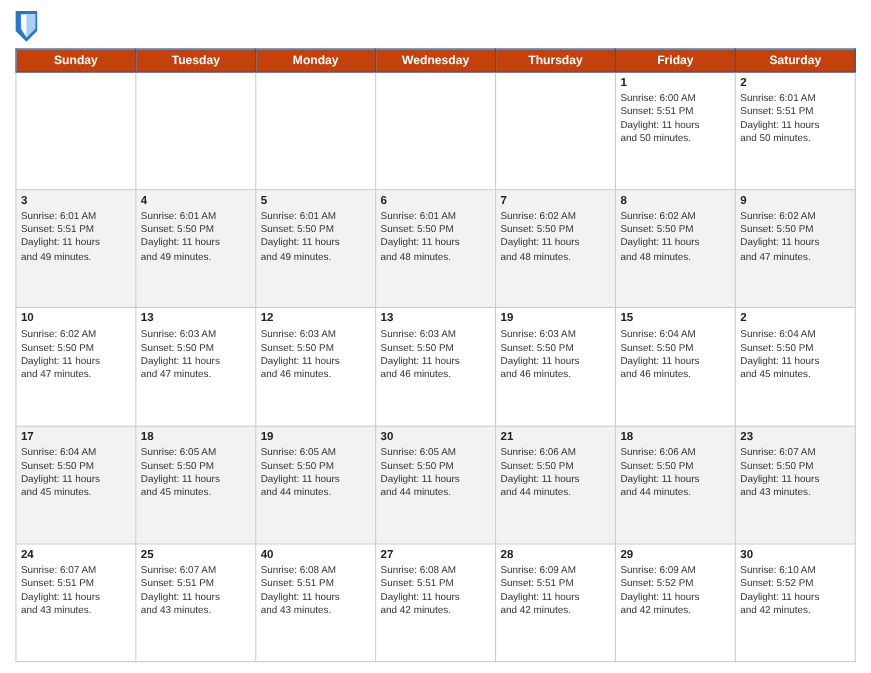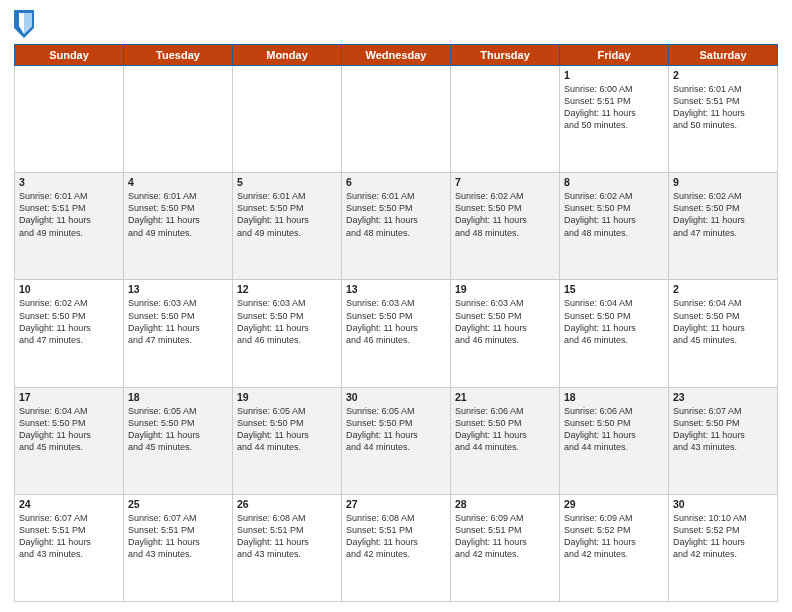--- a/index.html
+++ b/index.html
@@ -314,21 +314,21 @@
 and 43 minutes.</div>
           </td>
           <td>
             <span class="day-num">25</span>
             <div class="day-info" style="white-space: pre-line;">Sunrise: 6:07 AM
 Sunset: 5:51 PM
 Daylight: 11 hours
 and 43 minutes.</div>
           </td>
           <td>
-            <span class="day-num">26</span>
+            <span class="day-num">40</span>
             <div class="day-info" style="white-space: pre-line;">Sunrise: 6:08 AM
 Sunset: 5:51 PM
 Daylight: 11 hours
 and 43 minutes.</div>
           </td>
           <td>
             <span class="day-num">27</span>
             <div class="day-info" style="white-space: pre-line;">Sunrise: 6:08 AM
 Sunset: 5:51 PM
 Daylight: 11 hours
@@ -343,21 +343,21 @@
           </td>
           <td>
             <span class="day-num">29</span>
             <div class="day-info" style="white-space: pre-line;">Sunrise: 6:09 AM
 Sunset: 5:52 PM
 Daylight: 11 hours
 and 42 minutes.</div>
           </td>
           <td>
             <span class="day-num">30</span>
-            <div class="day-info" style="white-space: pre-line;">Sunrise: 10:10 AM
+            <div class="day-info" style="white-space: pre-line;">Sunrise: 6:10 AM
 Sunset: 5:52 PM
 Daylight: 11 hours
 and 42 minutes.</div>
           </td>
         </tr>
       </tbody>
   </table>
 </div>
 
 </body></html>

